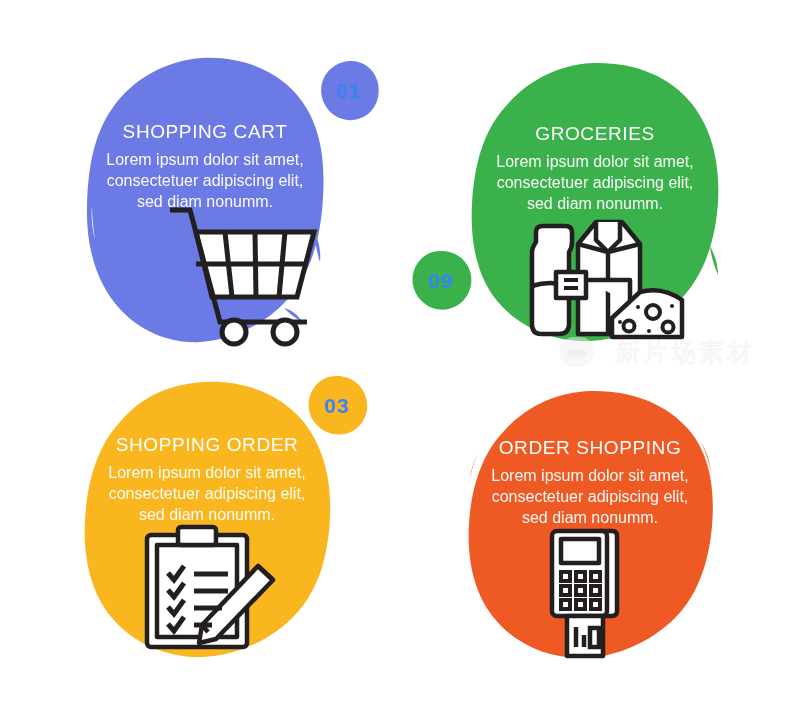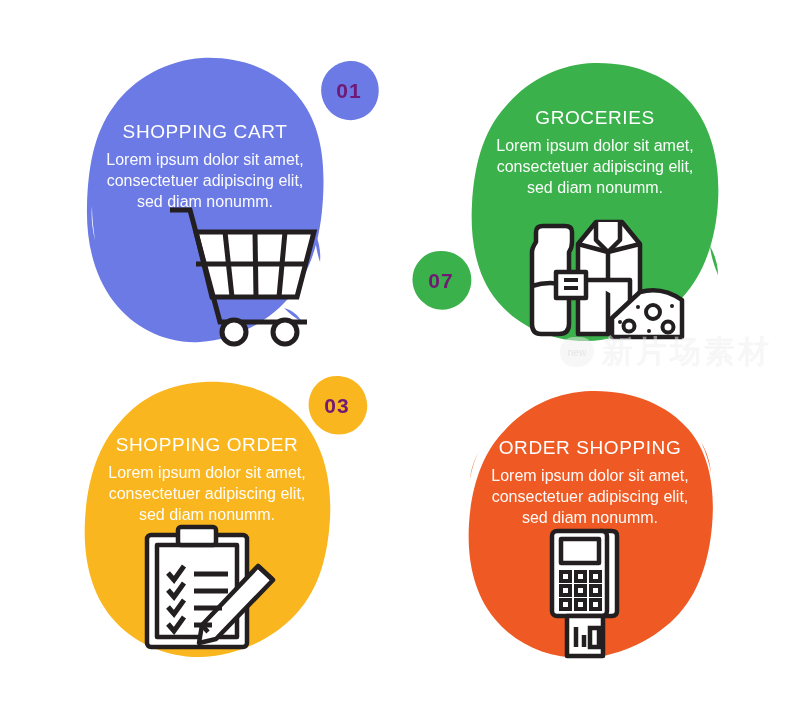--- a/index.html
+++ b/index.html
@@ -46,21 +46,21 @@
 
   
   .badge{
     position:absolute;
     width:62px;height:62px;
     display:flex;align-items:center;justify-content:center;
   }
   .badge svg{position:absolute;left:0;top:0;width:62px;height:62px;}
   .badge span{
     position:relative;
-    color:#701a75;
+    color:#3b82f6;
     font-size:21px;
     font-weight:bold;
     letter-spacing:1px;
     z-index:2;
   }
 
   
   .icon{position:absolute;}
   .icon svg{display:block;overflow:visible;}
 
@@ -78,23 +78,24 @@
     border-radius:14px 14px 16px 14px;
     background:#f0f0f0;
     color:#cccccc;
     font-size:10px;
     display:flex;align-items:center;justify-content:center;
     margin-right:8px;
     font-family:"Liberation Sans",sans-serif;
   }
   .wm-text{
     color:#f2f2f2;
-    font-size:31px;
+    font-size:25px;
     letter-spacing:3px;
     font-family:"DejaVu Sans",sans-serif;
+    margin-left:13px;
     -webkit-text-stroke:1px #ededed;
   }
 </style>
 </head>
 <body>
 
 <div class="canvas">
 
   <div class="step" style="left:84px;top:56px;width:242px;height:288px;">
     <div class="blob">
@@ -144,21 +145,21 @@
     <div class="blob">
       <svg viewBox="0 0 250 282" preserveAspectRatio="none" aria-hidden="true">
         <path fill="#3bb14b" d="M124 1 C164 0 200 14 222 42 C244 70 250 106 248 140
           C246 174 236 210 212 236 C188 262 152 278 118 279 C84 280 50 266 28 240
           C6 214 0 178 2 142 C4 106 12 70 36 44 C58 18 90 2 124 1 Z"></path>
         <path fill="#3bb14b" d="M240 184 c5 9 8 19 8 29 c-4-10-7-19-8-29 z"></path>
         <path fill="#3bb14b" d="M12 70 c-5 10-8 20-9 31 c1-11 4-21 9-31 z"></path>
       </svg>
     </div>
 
-    <div class="text-block" style="top:46px;">
+    <div class="text-block" style="top:62px;">
       <p class="title">GROCERIES</p>
       <p class="desc">Lorem ipsum dolor sit amet,</p>
       <p class="desc">consectetuer adipiscing elit,</p>
       <p class="desc">sed diam nonumm.</p>
     </div>
 
     <div class="icon" style="left:42px;top:152px;">
       <svg width="175" height="125" viewBox="0 0 175 125">
         <g fill="#ffffff" stroke="#231f20" stroke-width="4.5" stroke-linejoin="round">
 
@@ -186,21 +187,21 @@
           <circle cx="137" cy="117" r="2"></circle>
         </g>
       </svg>
     </div>
 
     <div class="badge" style="left:-60px;top:188px;">
       <svg viewBox="0 0 62 62" aria-hidden="true">
         <path fill="#3bb14b" d="M31 1 C45 1 56 9 60 21 C64 34 59 48 48 55 C37 62 23 61 14 53
           C4 45 0 32 4 20 C9 8 18 1 31 1 Z"></path>
       </svg>
-      <span>07</span>
+      <span>09</span>
     </div>
   </div>
 
   <div class="step" style="left:82px;top:380px;width:250px;height:282px;">
     <div class="blob">
       <svg viewBox="0 0 250 282" preserveAspectRatio="none" aria-hidden="true">
         <path fill="#fab61e" d="M122 2 C162 0 198 14 220 40 C242 66 250 102 248 138
           C246 174 238 208 214 234 C190 260 154 276 120 277 C86 278 52 264 30 238
           C8 212 1 176 3 140 C5 104 14 68 38 42 C60 16 88 4 122 2 Z"></path>
         <path fill="#fab61e" d="M228 160 c7 9 11 19 12 29 c-6-9-10-19-12-29 z"></path>

